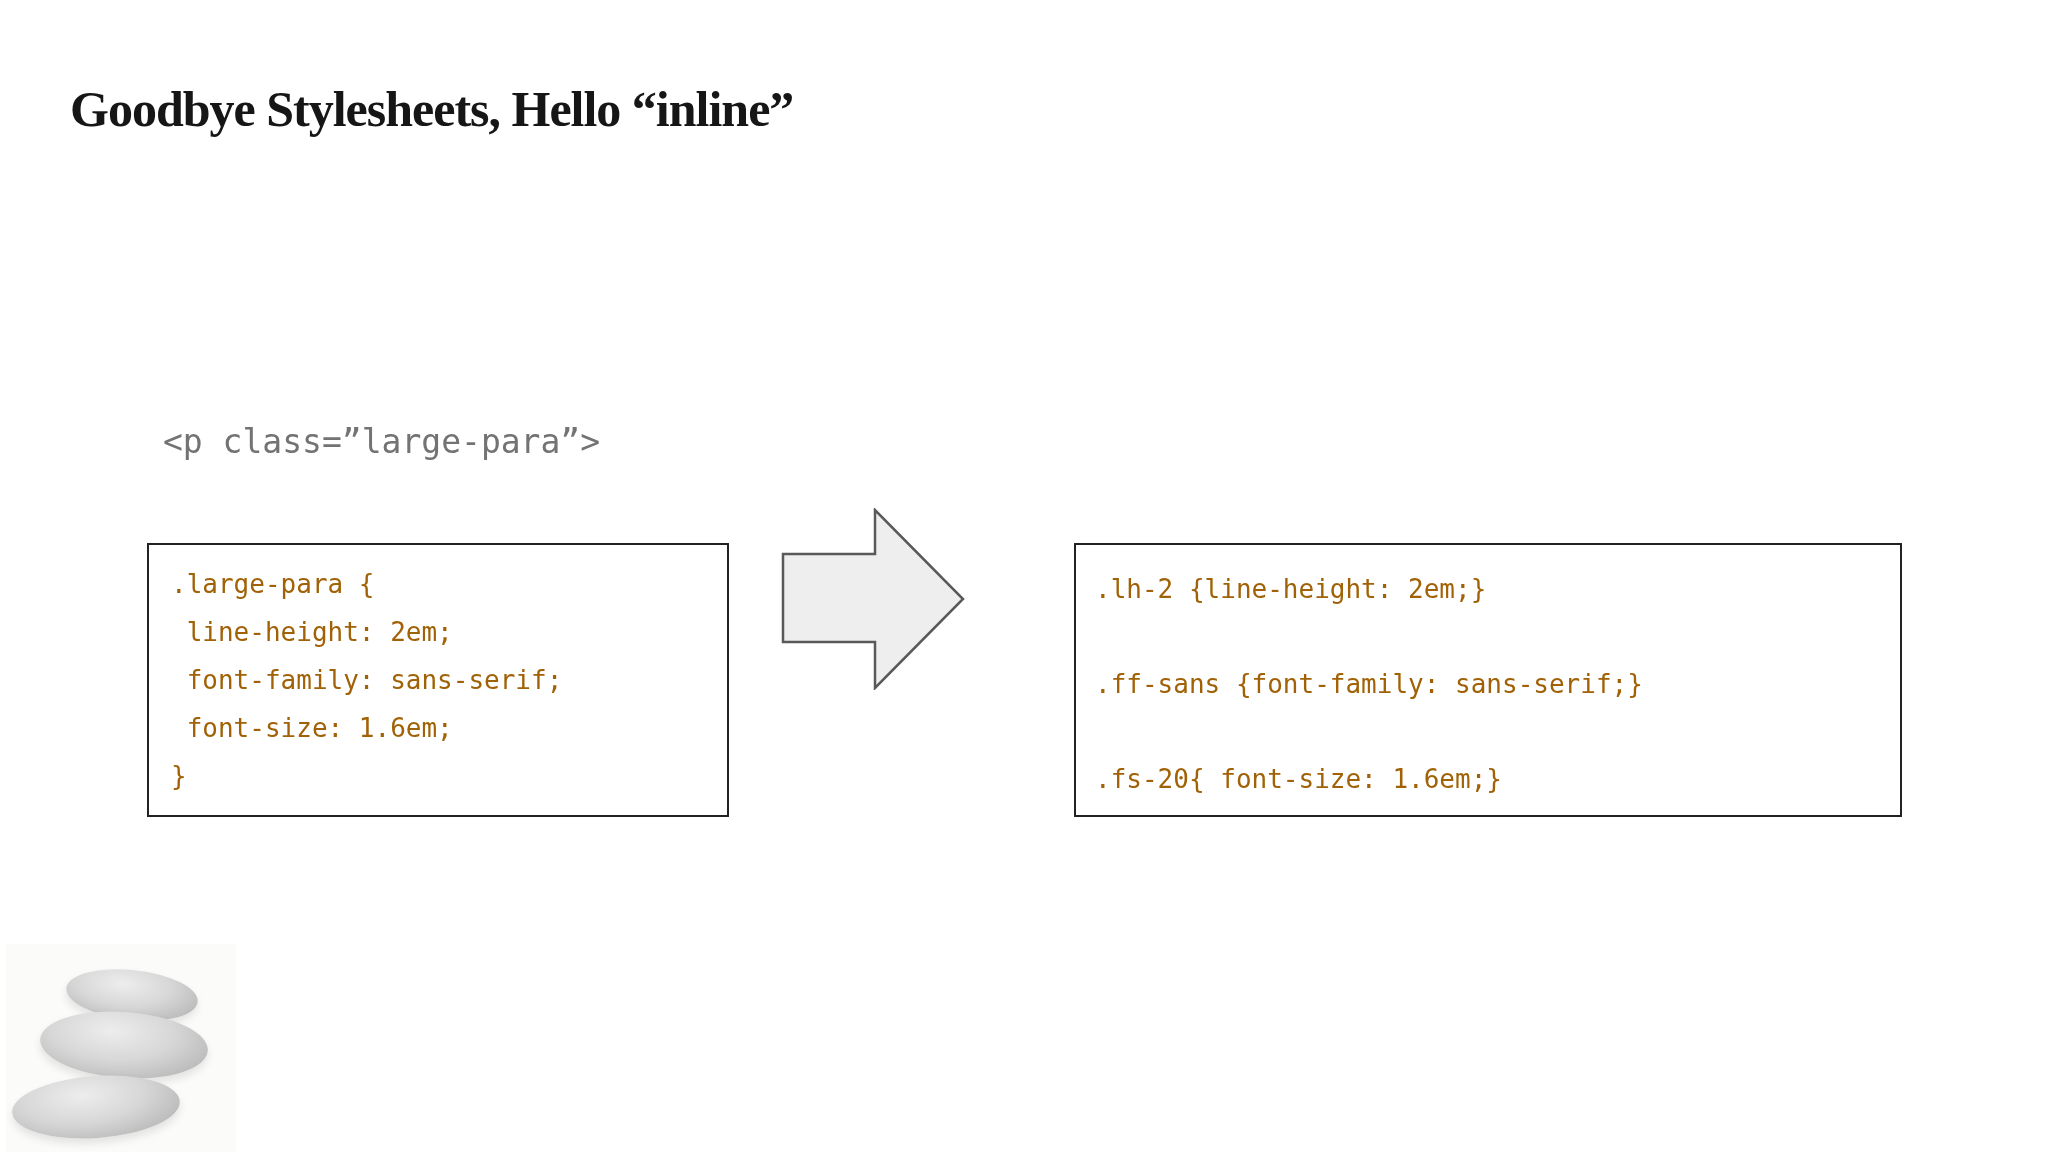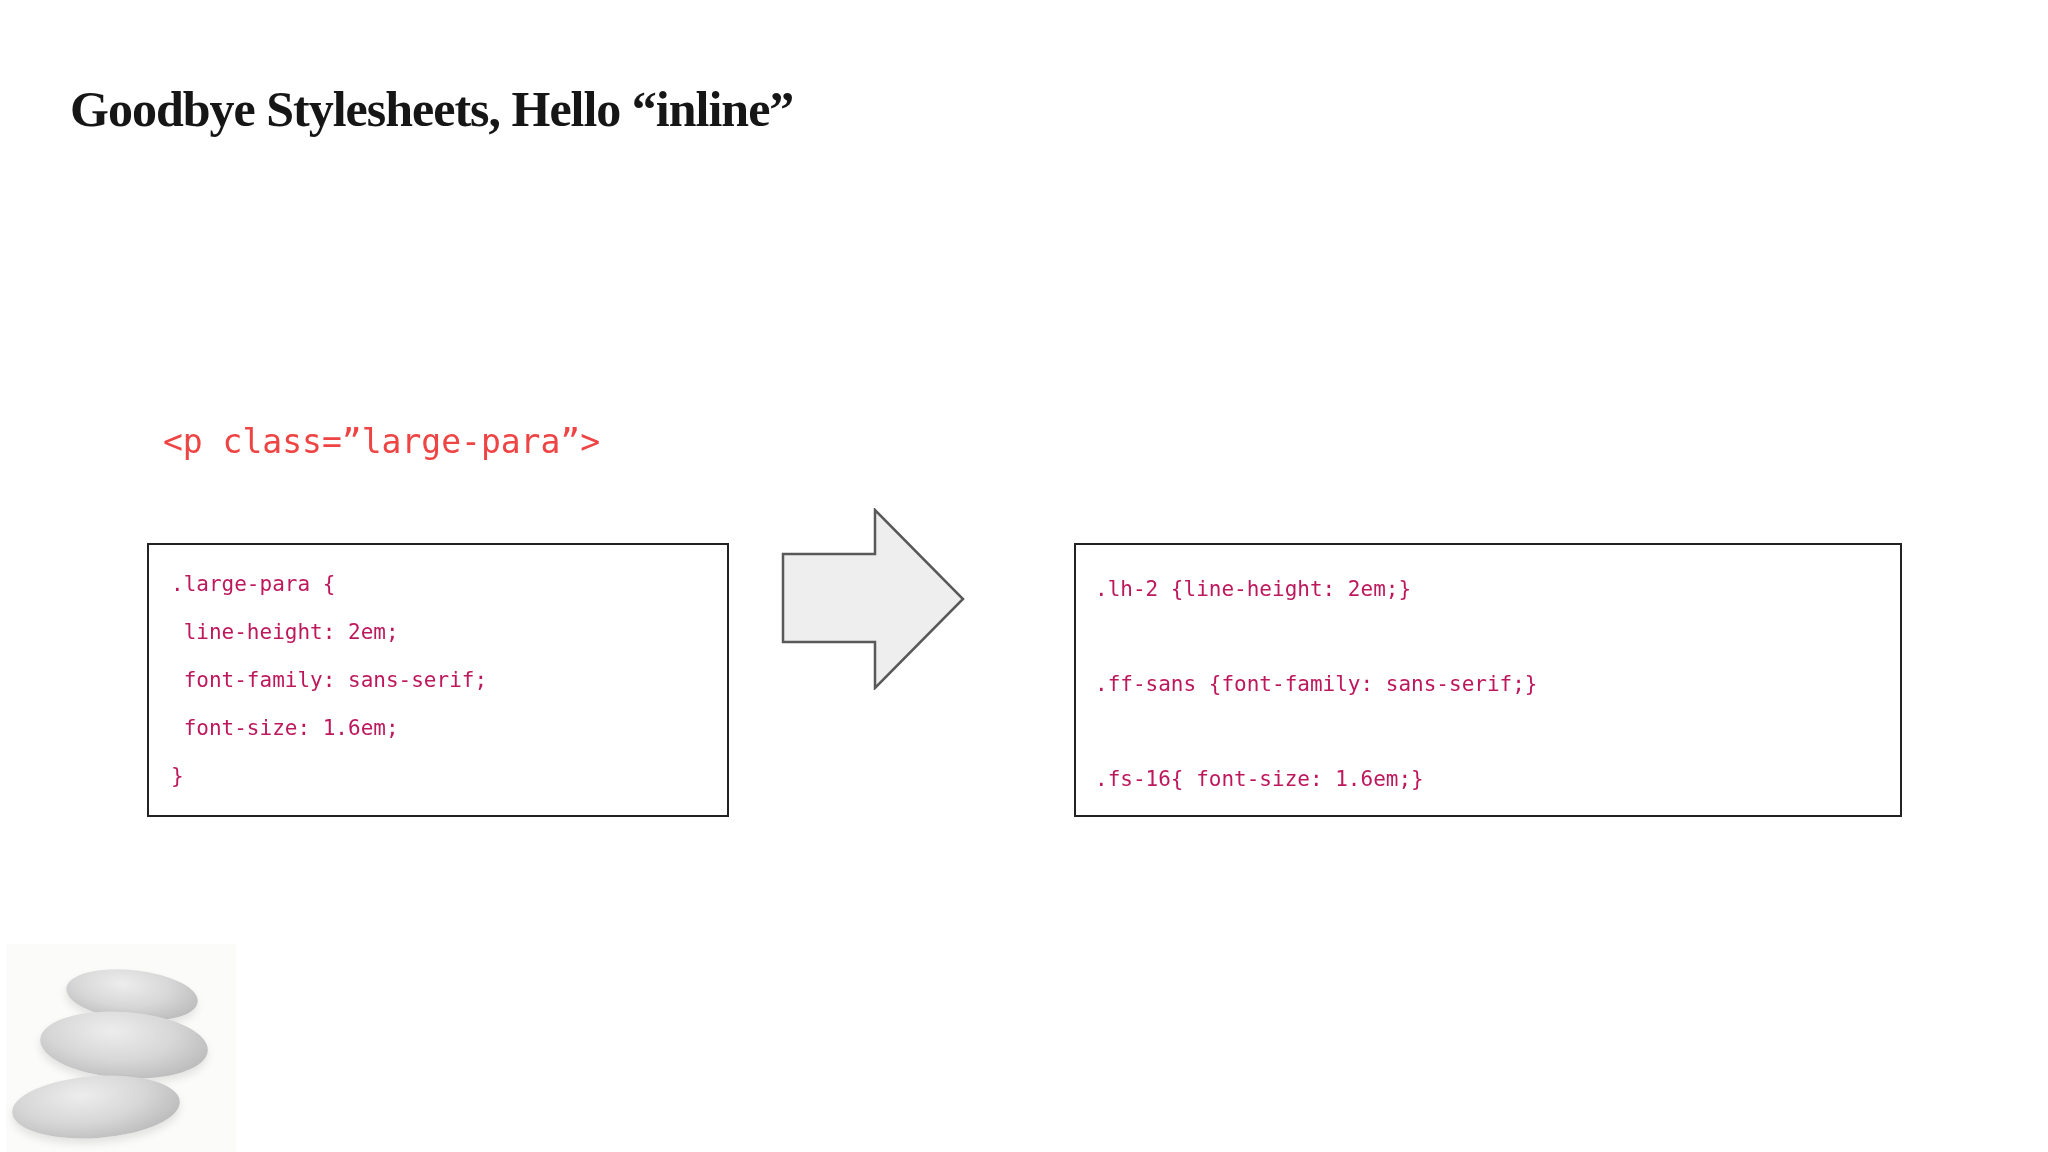--- a/index.html
+++ b/index.html
@@ -24,21 +24,21 @@
     line-height: 1.1;
     letter-spacing: -1px;
     color: #161616;
     white-space: nowrap;
   }
   .code-label {
     position: absolute;
     top: 422px;
     font-family: "DejaVu Sans Mono", monospace;
     font-size: 33px;
-    color: #ef4444;
+    color: #737373;
     white-space: pre;
   }
   .code-label.left  { left: 163px; }
   .code-label.right { left: 1097px; }
   .code-box {
     position: absolute;
     top: 543px;
     border: 2px solid #222222;
     background: #ffffff;
     box-sizing: border-box;
@@ -49,22 +49,22 @@
     height: 274px;
   }
   .code-box.right {
     left: 1074px;
     width: 828px;
     height: 274px;
   }
   .code-box pre {
     margin: 0;
     font-family: "DejaVu Sans Mono", monospace;
-    font-size: 21px;
-    color: #be185d;
+    font-size: 26px;
+    color: #a16207;
     white-space: pre;
   }
   .code-box.left pre {
     padding: 15px 0 0 22px;
     line-height: 48px;
   }
   .code-box.right pre {
     padding: 21px 0 0 19px;
     line-height: 47.5px;
   }
@@ -131,21 +131,21 @@
     <svg width="184" height="182" viewBox="0 0 184 182">
       <polygon points="2,46 94,46 94,2 182,91 94,180 94,134 2,134" stroke="#595959" stroke-width="2.5" stroke-linejoin="miter" fill="#eeeeee"></polygon>
     </svg>
   </div>
 
   <div class="code-box right">
     <pre>.lh-2 {line-height: 2em;}
 
 .ff-sans {font-family: sans-serif;}
 
-.fs-16{ font-size: 1.6em;}</pre>
+.fs-20{ font-size: 1.6em;}</pre>
   </div>
 
   <div class="stones">
     <div class="stone top"></div>
     <div class="stone middle"></div>
     <div class="stone bottom"></div>
   </div>
 
 </div>
 

